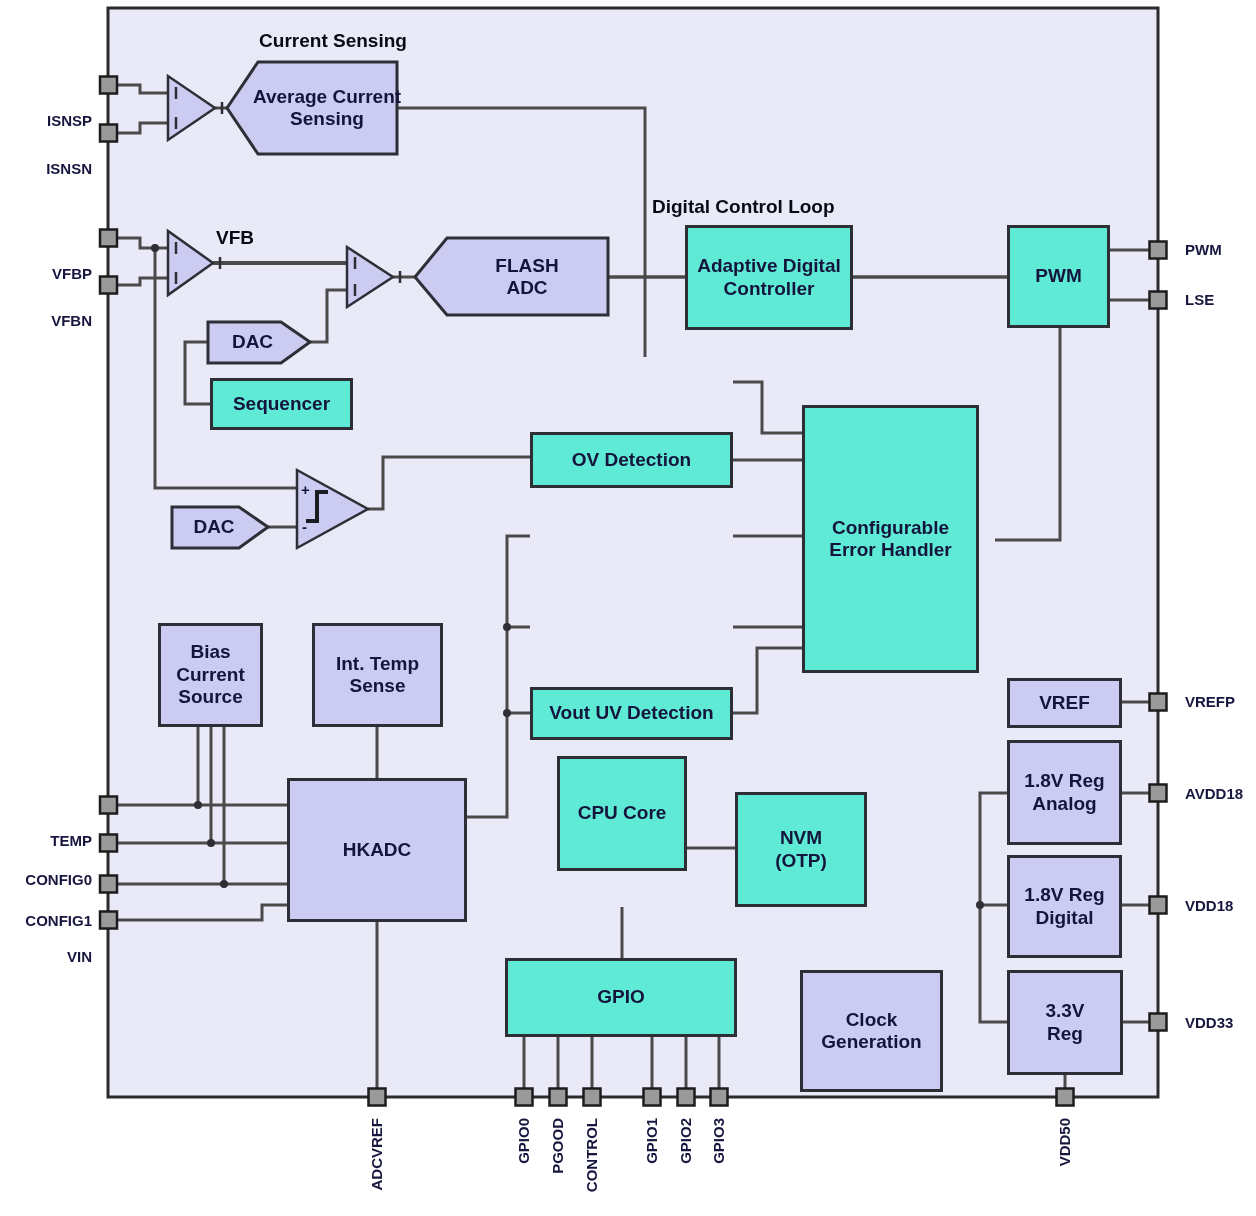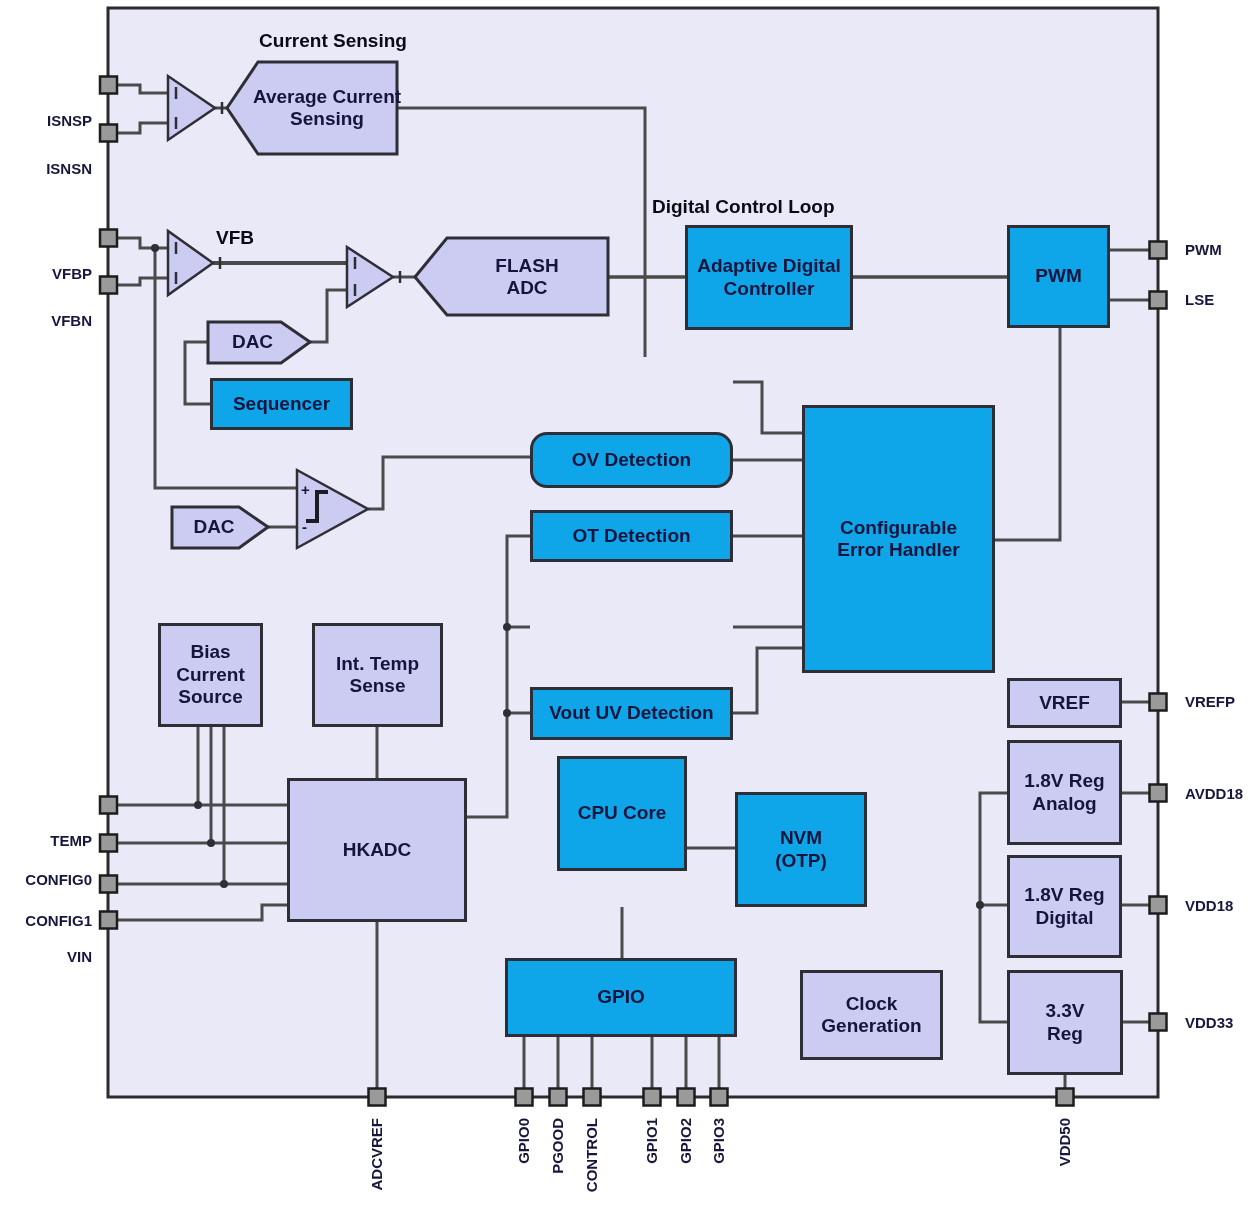--- a/index.html
+++ b/index.html
@@ -3,21 +3,21 @@
 <meta charset="utf-8">
 <style>
   html,body{margin:0;padding:0;background:#ffffff;}
   #stage{position:relative;width:1256px;height:1216px;background:#ffffff;overflow:hidden;
          font-family:"Liberation Sans",sans-serif;}
   #wiring{position:absolute;left:0;top:0;}
   .blk{position:absolute;border:3px solid #2e2e36;box-sizing:border-box;
        display:flex;align-items:center;justify-content:center;text-align:center;
        white-space:pre-line;font-weight:bold;font-size:19px;line-height:1.18;color:#14143c;}
   .purple{background:#ccccf3;}
-  .pink{background:#0ea5e9;}
+  .pink{background:#5eead4;}
   .ptext{position:absolute;display:flex;align-items:center;justify-content:center;
          text-align:center;white-space:pre-line;font-weight:bold;font-size:19px;
          line-height:1.18;color:#14143c;}
   .seclabel{position:absolute;font-weight:bold;font-size:19px;color:#0a0a14;white-space:nowrap;}
   .pinlbl{position:absolute;font-weight:bold;font-size:15px;color:#16163e;white-space:nowrap;}
   .pinlbl.right-side{text-align:left;}
   .pinlbl.left-side{text-align:right;width:80px;margin-top:36px;}
   .pinlbl.bottom-side{transform:rotate(-90deg);transform-origin:top right;}
   .compsign{position:absolute;font-weight:bold;font-size:15px;color:#14143c;}
 </style>
@@ -149,39 +149,38 @@
 ADC</div>
   <div class="ptext" style="left:252px;top:82px;width:150px;height:52px;">Average Current
 Sensing</div>
   <div class="ptext" style="left:210px;top:328px;width:85px;height:29px;">DAC</div>
   <div class="ptext" style="left:174px;top:513px;width:80px;height:29px;">DAC</div>
 
   <div class="compsign" style="left:301px;top:481px;">+</div>
   <div class="compsign" style="left:302px;top:518px;">-</div>
 
   <div class="blk pink" style="left:210px;top:378px;width:143px;height:52px;">Sequencer</div>
-  <div class="blk pink" style="left:530px;top:432px;width:203px;height:56px;border-radius:17px;">OV Detection</div>
-  <div class="blk pink" style="left:530px;top:510px;width:203px;height:52px;">OT Detection</div>
+  <div class="blk pink" style="left:530px;top:432px;width:203px;height:56px;">OV Detection</div>
   <div class="blk pink" style="left:530px;top:687px;width:203px;height:53px;">Vout UV Detection</div>
-  <div class="blk pink" style="left:802px;top:405px;width:193px;height:268px;">Configurable
+  <div class="blk pink" style="left:802px;top:405px;width:177px;height:268px;">Configurable
 Error Handler</div>
   <div class="blk pink" style="left:685px;top:225px;width:168px;height:105px;">Adaptive Digital
 Controller</div>
   <div class="blk pink" style="left:1007px;top:225px;width:103px;height:103px;">PWM</div>
   <div class="blk purple" style="left:158px;top:623px;width:105px;height:104px;">Bias
 Current
 Source</div>
   <div class="blk purple" style="left:312px;top:623px;width:131px;height:104px;">Int. Temp
 Sense</div>
   <div class="blk purple" style="left:287px;top:778px;width:180px;height:144px;">HKADC</div>
   <div class="blk pink" style="left:557px;top:756px;width:130px;height:115px;">CPU Core</div>
   <div class="blk pink" style="left:735px;top:792px;width:132px;height:115px;">NVM
 (OTP)</div>
   <div class="blk pink" style="left:505px;top:958px;width:232px;height:79px;">GPIO</div>
-  <div class="blk purple" style="left:800px;top:970px;width:143px;height:90px;">Clock
+  <div class="blk purple" style="left:800px;top:970px;width:143px;height:122px;">Clock
 Generation</div>
   <div class="blk purple" style="left:1007px;top:678px;width:115px;height:50px;">VREF</div>
   <div class="blk purple" style="left:1007px;top:740px;width:115px;height:105px;">1.8V Reg
 Analog</div>
   <div class="blk purple" style="left:1007px;top:855px;width:115px;height:103px;">1.8V Reg
 Digital</div>
   <div class="blk purple" style="left:1007px;top:970px;width:116px;height:105px;">3.3V
 Reg</div>
 
   <div class="pinlbl left-side" style="right:1164px;top:76px;">ISNSP</div>

